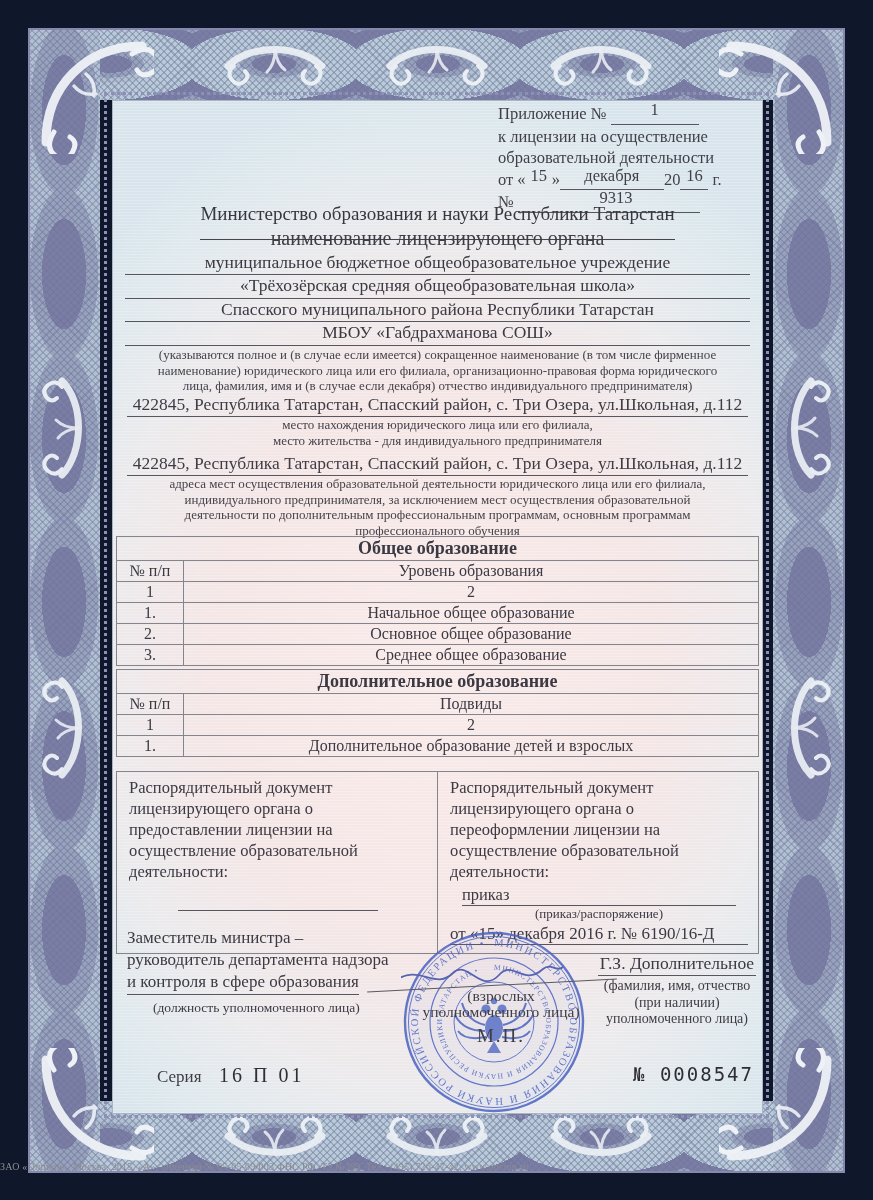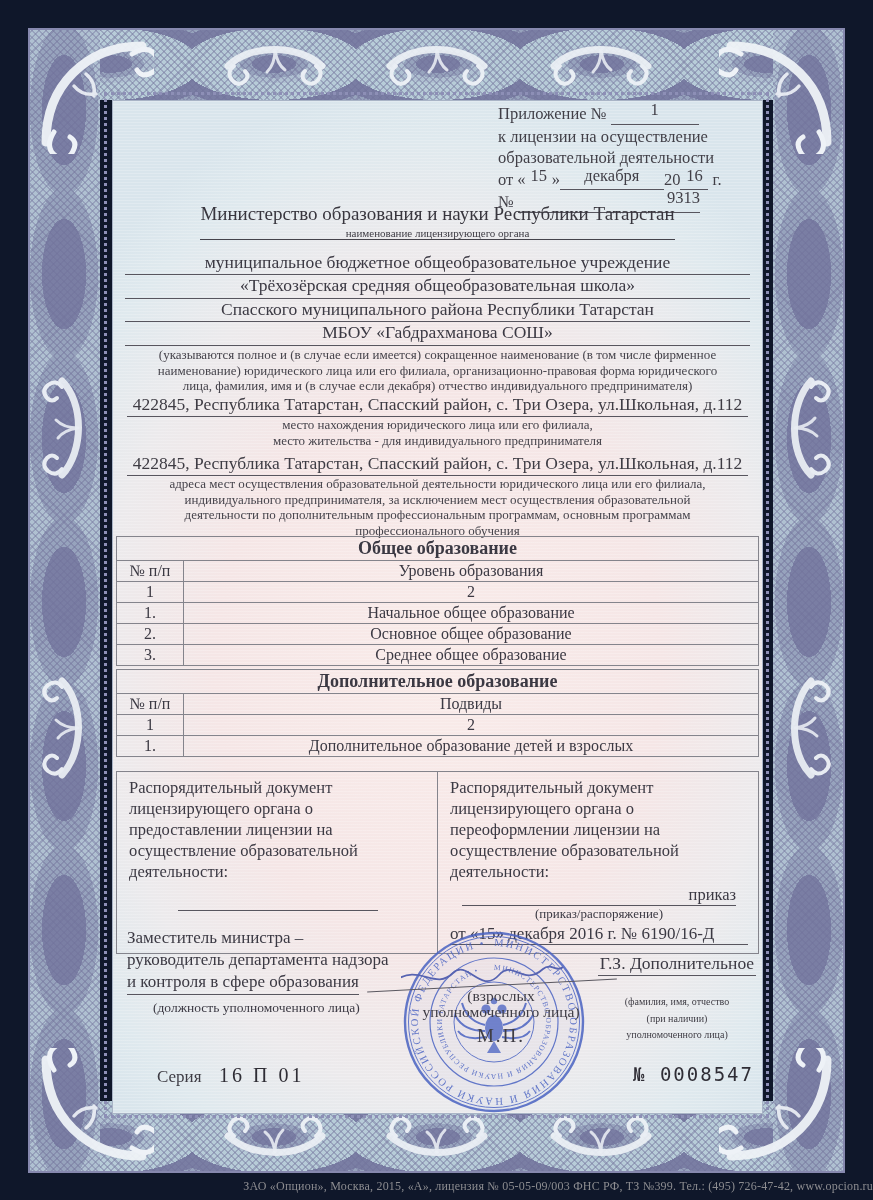--- a/index.html
+++ b/index.html
@@ -47,21 +47,21 @@
   .fill{display:inline-block;text-align:center;border-bottom:1px solid #57555e;position:relative;top:-1px;}
   .center{text-align:center;}
 
   
   .appendix{left:385px;top:2px;width:258px;font-size:16.5px;line-height:21.5px;color:#413f47;}
   .appendix .raised{position:relative;top:-3px;}
 
   
   .ministry-title{left:0;top:102px;width:100%;text-align:center;font-size:19px;color:#38363e;}
   .ministry-title span{border-bottom:1.5px solid #45434b;padding-bottom:15px;}
-  .ministry-sub{left:0;top:126px;width:100%;text-align:center;font-size:11px;}
+  .ministry-sub{left:0;top:126px;width:100%;text-align:center;font-size:20px;}
 
   .orglines{left:12px;top:151px;width:625px;}
   .orgline{height:22.4px;text-align:center;font-size:17.5px;border-bottom:1px solid #57555e;color:#3b3943;}
 
   .note1{left:0;top:246px;width:100%;}
   .addr1{left:14px;top:293px;width:621px;text-align:center;font-size:17.5px;border-bottom:1px solid #57555e;padding-bottom:1px;}
   .note2{left:0;top:316px;width:100%;}
   .addr2{left:14px;top:352px;width:621px;text-align:center;font-size:17.5px;border-bottom:1px solid #57555e;padding-bottom:1px;}
   .note3{left:0;top:375px;width:100%;}
 
@@ -71,46 +71,46 @@
   table.doc td.ttl{font-weight:bold;font-size:18px;height:23px;}
   table.doc td.num{width:58px;white-space:nowrap;}
   .t1{left:3px;top:435px;}
   .t2{left:3px;top:568px;}
   .t2 td.num2{width:58px;}
 
   
   .orders{left:3px;top:670px;width:643px;border-collapse:collapse;}
   .orders td{border:1px solid #84848c;vertical-align:top;width:50%;padding:5px 10px 8px 12px;font-size:16.5px;line-height:21px;color:#3b3943;}
   .blankline{display:block;margin:14px auto 0 auto;width:200px;border-bottom:1px solid #57555e;height:14px;}
-  .orderdoc{display:block;margin:2px auto 0 auto;width:92%;text-align:right;border-bottom:1px solid #57555e;}
+  .orderdoc{display:block;margin:2px auto 0 auto;width:92%;text-align:left;border-bottom:1px solid #57555e;}
   .ordernote{display:block;text-align:center;font-size:13px;line-height:15px;}
   .orderdate{display:block;margin-top:2px;font-size:17px;border-bottom:1px solid #57555e;}
 
   
   .position{left:14px;top:826px;width:292px;font-size:17px;line-height:22px;color:#3b3943;}
   .position .u3{border-bottom:1px solid #57555e;display:inline-block;padding-bottom:1px;}
   .position .pnote{font-size:13.5px;margin-top:2px;padding-left:26px;}
   .sealwrap{left:288px;top:828px;width:200px;height:186px;}
   .sealwrap svg{position:absolute;left:0;top:0;}
   .sigrule{position:absolute;left:-34px;top:56px;width:250px;border-top:1px solid #5a5860;transform:rotate(-3deg);}
   .sealtext{position:absolute;width:100%;text-align:center;font-size:15.5px;color:#3f3d45;}
   .st1{top:58px;}
   .st2{top:74px;}
   .stmp{top:96px;font-size:19px;letter-spacing:2px;}
   .namecol{left:478px;top:852px;width:172px;text-align:center;}
   .name{font-size:17.5px;border-bottom:1px solid #57555e;display:inline-block;padding:0 2px 1px 2px;color:#3b3943;}
-  .namenote{font-size:10px;line-height:16.5px;margin-top:18px;}
+  .namenote{font-size:14px;line-height:16.5px;margin-top:2px;}
 
   
   .series{left:0;top:962px;width:100%;}
   .series .lbl{position:absolute;left:44px;top:4px;font-size:17px;}
   .series .val{position:absolute;left:106px;top:1px;font-size:20px;letter-spacing:3px;color:#2f2d35;}
   .series .num{position:absolute;left:520px;top:0px;font-size:19px;font-family:"DejaVu Sans Mono", monospace;letter-spacing:2px;color:#2f2d35;}
 
-  .imprint{position:absolute;left:0;right:0;bottom:6px;text-align:right;font-size:12px;color:#8c8c90;letter-spacing:.2px;}
+  .imprint{position:absolute;left:0;right:0;bottom:28px;text-align:left;font-size:10px;color:#8c8c90;letter-spacing:.2px;}
 </style>
 </head>
 <body>
 
 <div class="page">
 
   <div class="band h top"></div>
   <div class="band h bottom"></div>
   <div class="band v left"></div>
   <div class="band v right"></div>
@@ -180,21 +180,21 @@
   <div class="frame-bead"></div>
 
   <div class="sheet">
 
     <div class="abs appendix">
       <div><span>Приложение №</span>
         <span class="fill" style="width:88px;"><span class="raised">1</span></span></div>
       <div>к лицензии на осуществление</div>
       <div>образовательной деятельности</div>
       <div><span>от «</span><span class="fill" style="width:26px;border-bottom:none;"><span class="raised">15</span></span><span>»</span><span class="fill" style="width:104px;"><span class="raised">декабря</span></span><span>20</span><span class="fill" style="width:28px;"><span class="raised">16</span></span> <span>г.</span></div>
-      <div><span>№</span> <span class="fill" style="width:168px;text-align:right;padding-left:14px;"><span class="raised">9313</span></span></div>
+      <div><span>№</span> <span class="fill" style="width:168px;text-align:center;padding-left:14px;"><span class="raised">9313</span></span></div>
     </div>
 
     <div class="abs ministry-title"><span>Министерство образования и науки Республики Татарстан</span></div>
     <div class="abs ministry-sub">наименование лицензирующего органа</div>
 
     <div class="abs orglines">
       <div class="orgline">муниципальное бюджетное общеобразовательное учреждение</div>
       <div class="orgline">«Трёхозёрская средняя общеобразовательная школа»</div>
       <div class="orgline">Спасского муниципального района Республики Татарстан</div>
       <div class="orgline">МБОУ «Габдрахманова СОШ»</div>

